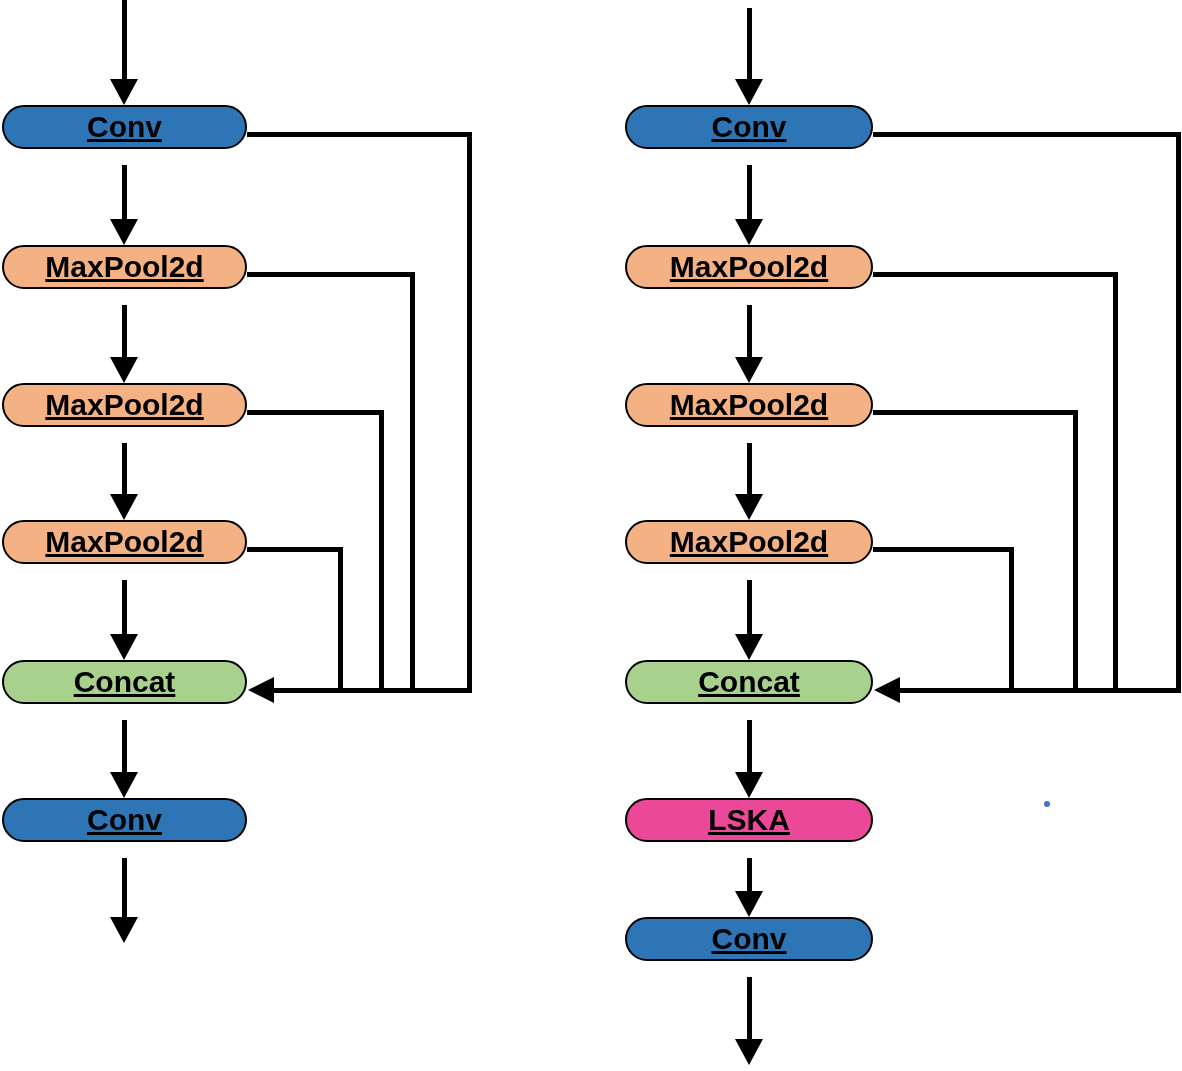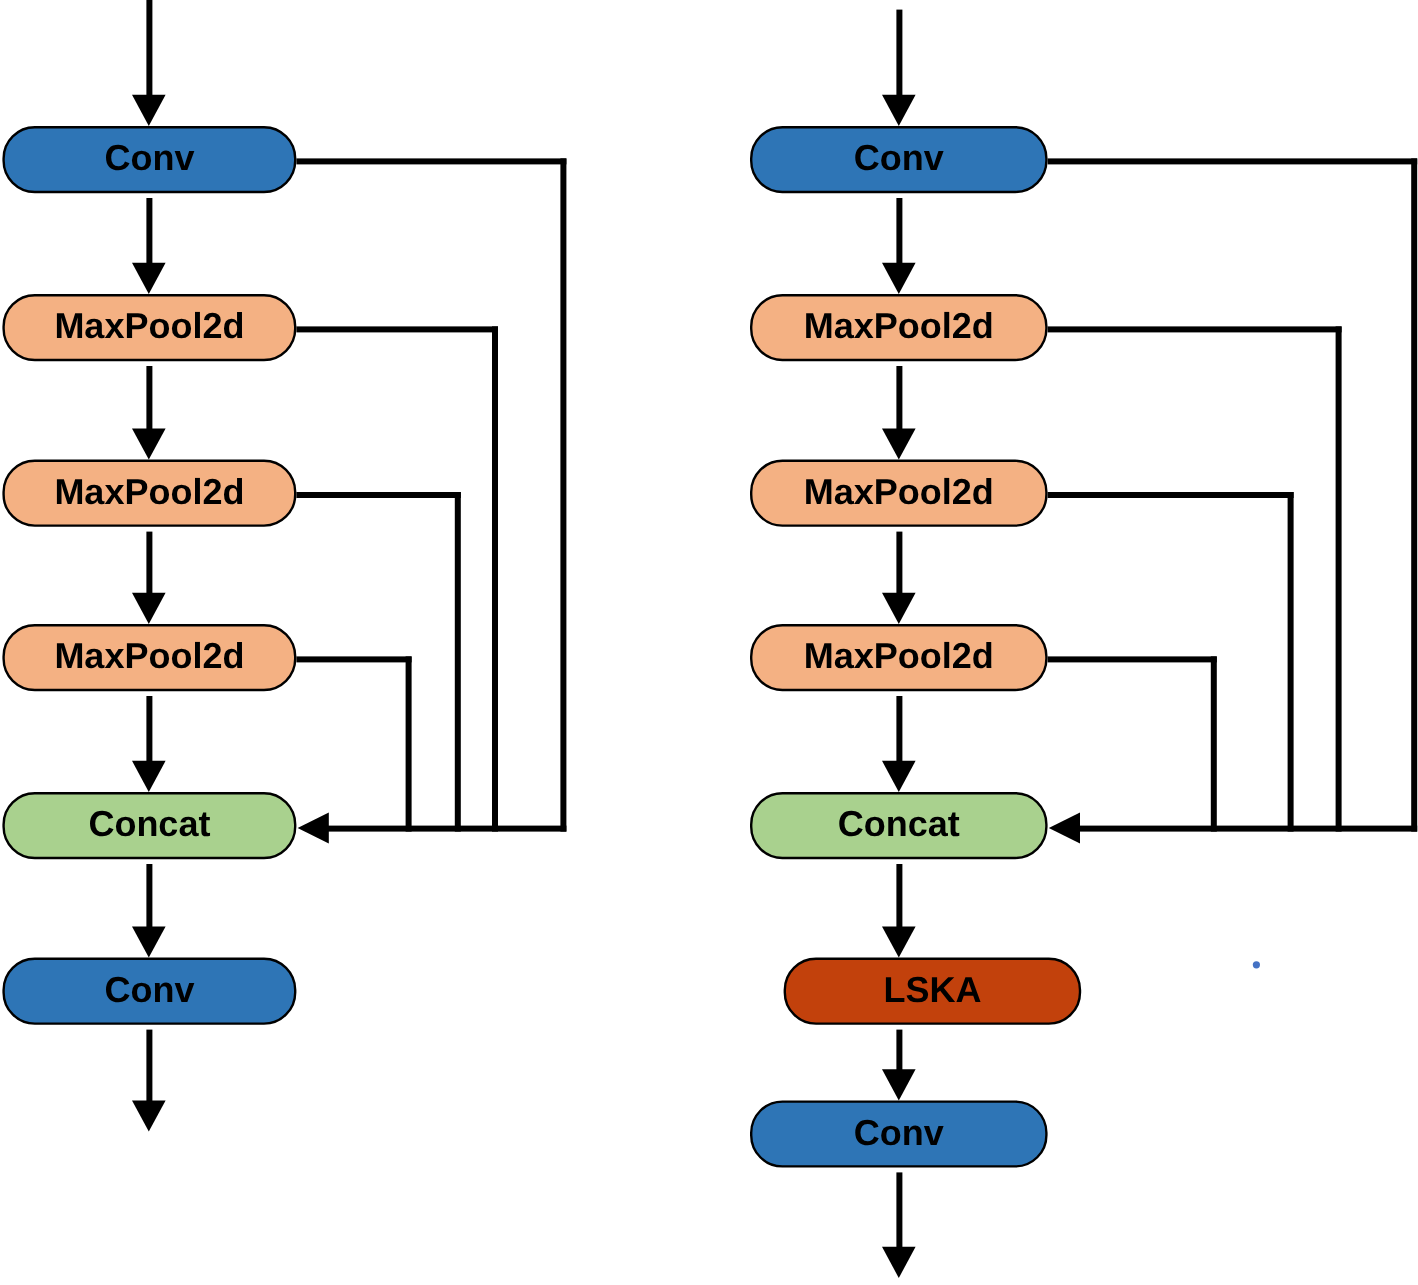--- a/index.html
+++ b/index.html
@@ -10,27 +10,28 @@
   }
   .canvas {
     position: relative;
     width: 1182px;
     height: 1071px;
     background: #ffffff;
     overflow: hidden;
   }
   .node {
     position: absolute;
-    height: 56px;
+    height: 44px;
     box-sizing: border-box;
     border: 2.5px solid #000000;
     border-radius: 27px;
     display: flex;
     align-items: center;
     justify-content: center;
+    text-decoration: underline;
   }
   .node span {
     font-weight: bold;
     font-size: 30px;
     color: #000000;
     letter-spacing: 0px;
   }
   .hline {
     position: absolute;
     height: 5px;
@@ -132,21 +133,21 @@
   </div>
   <div class="node" style="left: 625px; top: 383px; width: 248px; background-color: rgb(244, 177, 131);">
     <span>MaxPool2d</span>
   </div>
   <div class="node" style="left: 625px; top: 520px; width: 248px; background-color: rgb(244, 177, 131);">
     <span>MaxPool2d</span>
   </div>
   <div class="node" style="left: 625px; top: 660px; width: 248px; background-color: rgb(169, 209, 142);">
     <span>Concat</span>
   </div>
-  <div class="node" style="left: 653px; top: 798px; width: 248px; background-color: #c2410c;">
+  <div class="node" style="left: 625px; top: 798px; width: 248px; background-color: #ec4899;">
     <span>LSKA</span>
   </div>
   <div class="node" style="left: 625px; top: 917px; width: 248px; background-color: rgb(46, 117, 182);">
     <span>Conv</span>
   </div>
 
   <div class="vline" style="left:747px; top:8px; height:73px;"></div>
   <div class="arrow-down" style="left:735px; top:79px;"></div>
 
   <div class="vline" style="left:747px; top:165px; height:56px;"></div>

